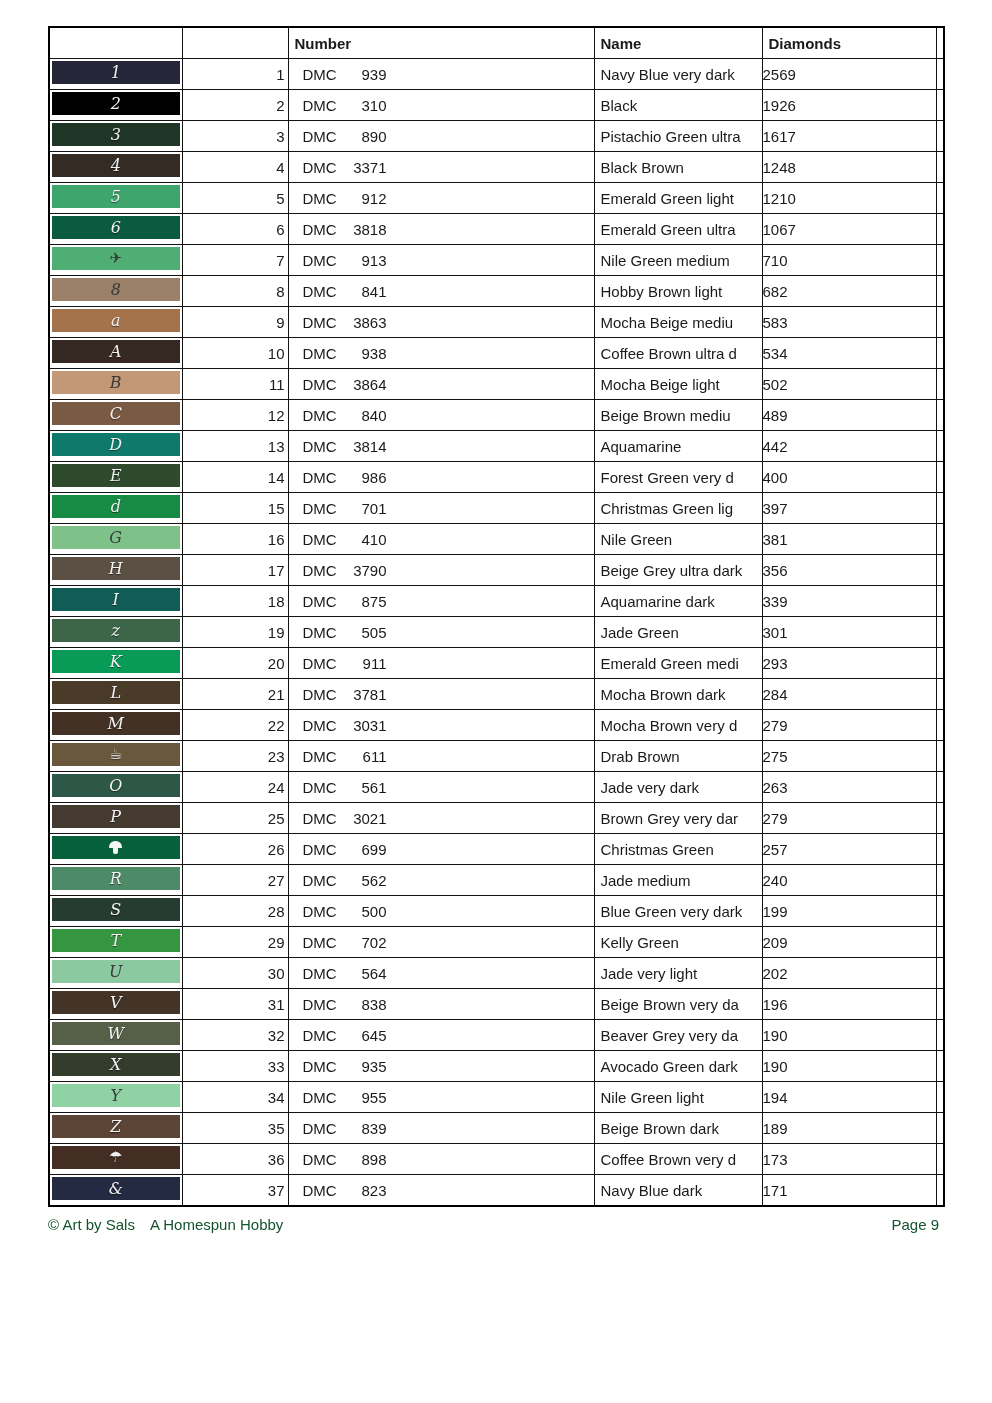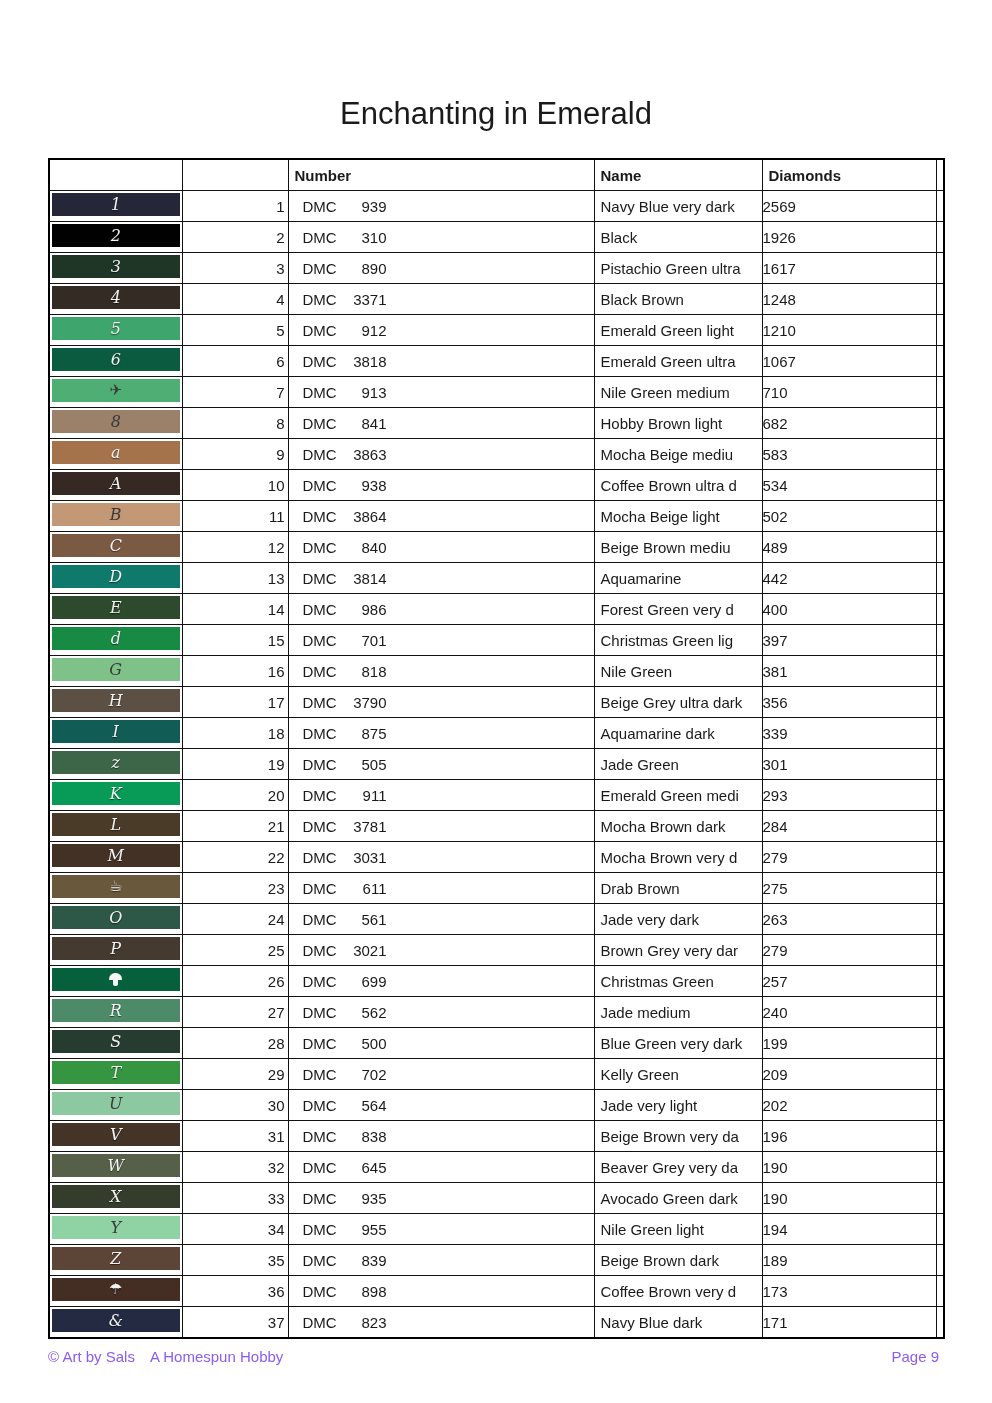--- a/index.html
+++ b/index.html
@@ -89,30 +89,29 @@
   td.name-cell    { padding-left: 6px; }
   td.diamond-cell { text-align: left; padding-right: 4px; }
   td.sliver-cell  { background: #fff; }
 
   .footer {
     margin: 9px 48px 0 48px;
     width: 891px;
     display: flex;
     justify-content: space-between;
     font-size: 15px;
-    color: #8b5cf6;
+    color: #14532d;
   }
   .footer .brand-name { margin-left: 15px; }
 </style>
 </head>
 <body>
 
 <div class="page">
 
-  <h1 class="title">Enchanting in Emerald</h1>
 
   <table class="color-table">
     <colgroup>
       <col class="c-swatch">
         <col class="c-num">
         <col class="c-code">
       <col class="c-name">
         <col class="c-diam">
         <col class="c-sliver">
     </colgroup>
@@ -322,21 +321,21 @@
     <td class="sliver-cell"></td>
   </tr>
 
   <tr>
     <td class="swatch-cell">
       <div class="swatch" style="background: rgb(126, 194, 137);">
         <span class="symbol dark-symbol">G</span>
       </div>
     </td>
     <td class="num-cell">16</td>
-    <td class="code-cell"><span class="brand">DMC</span><span class="code">818</span></td>
+    <td class="code-cell"><span class="brand">DMC</span><span class="code">410</span></td>
     <td class="name-cell">Nile Green</td>
     <td class="diamond-cell">381</td>
     <td class="sliver-cell"></td>
   </tr>
 
   <tr>
     <td class="swatch-cell">
       <div class="swatch" style="background: rgb(92, 80, 68);">
         <span class="symbol">H</span>
       </div>

